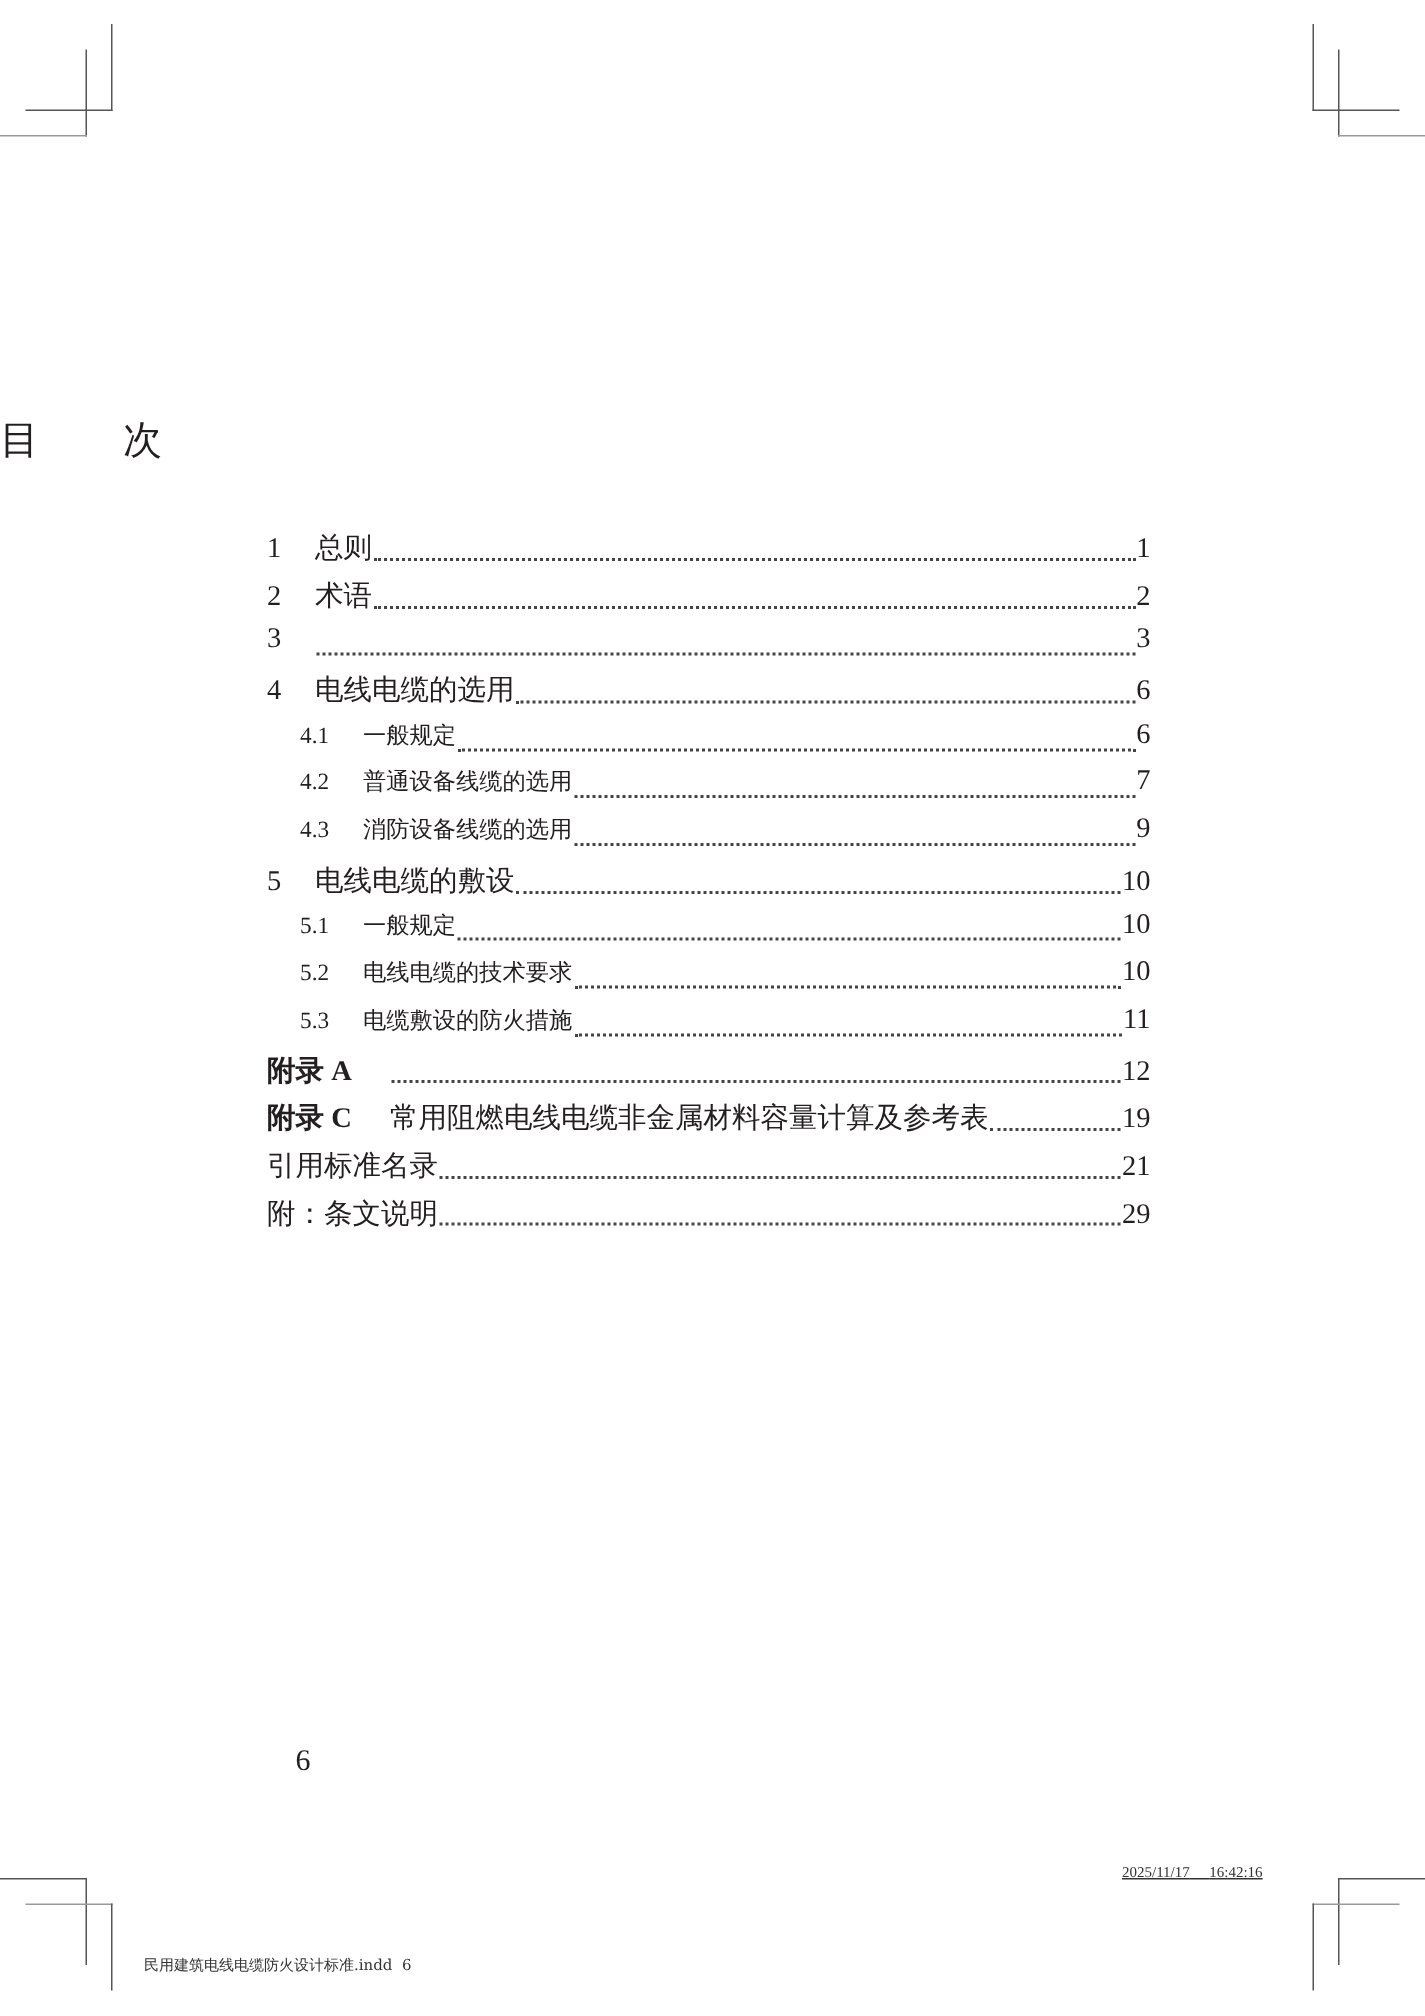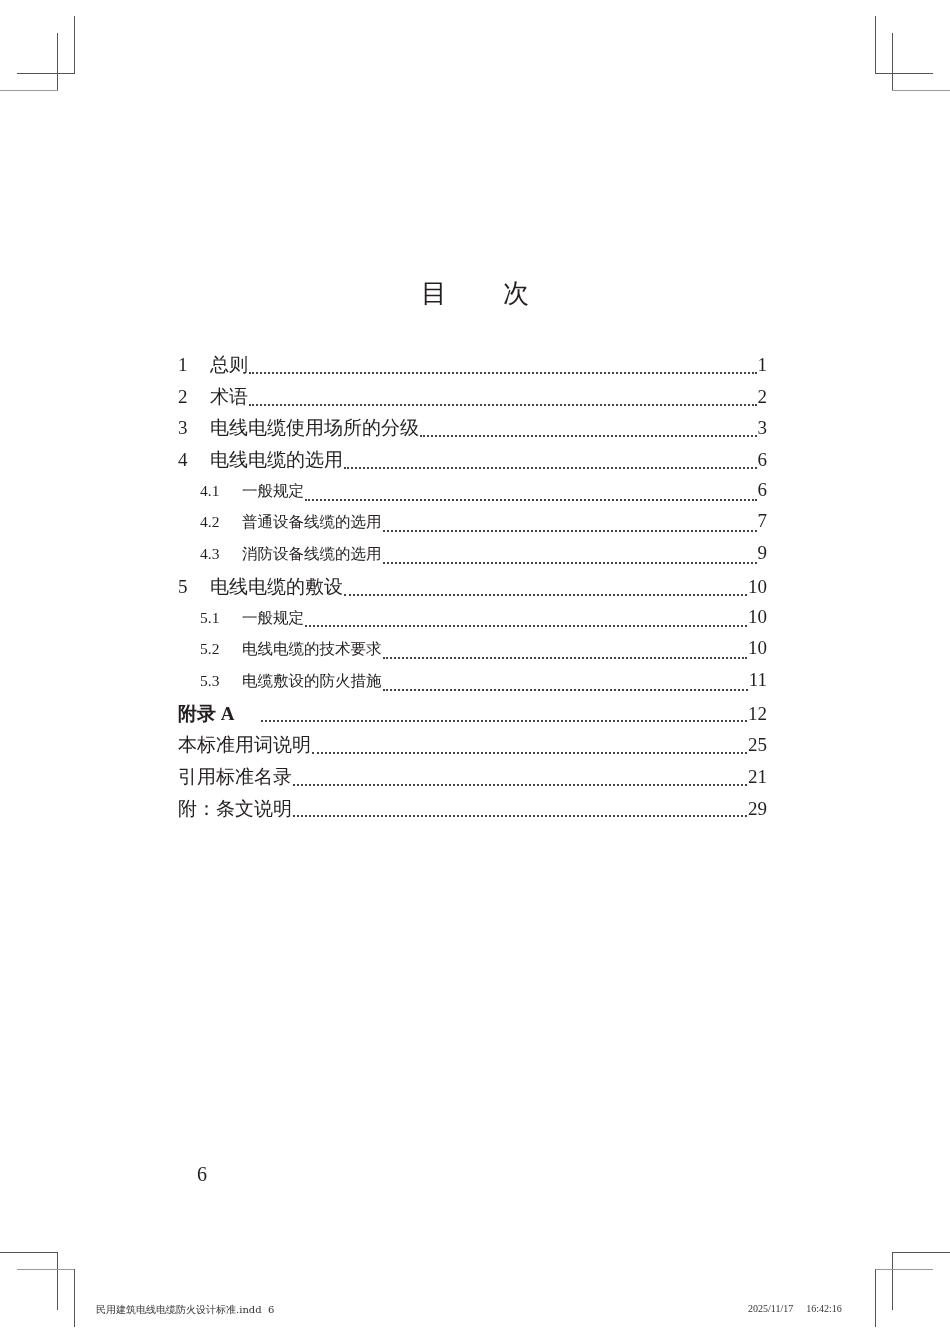--- a/index.html
+++ b/index.html
@@ -3,43 +3,43 @@
 <meta charset="utf-8">
 <style>
   html, body { margin: 0; padding: 0; background: #ffffff; }
   body { width: 950px; height: 1344px; position: relative; overflow: hidden;
          font-family: "DejaVu Serif", "Liberation Serif", serif; color: #231f20; }
   .crop { position: absolute; background: #555; }
   .crop.h { height: 1px; }
   .crop.v { width: 1px; }
   .crop.light { background: #9a9a9a; }
 
-  .title { position: absolute; top: 276px; left: 0; width: 950px; text-align: center;
+  .title { position: absolute; top: 276px; left: 0; width: 950px; 
            font-size: 26px; letter-spacing: 0; color: #231f20; }
   .title span { display: inline-block; }
   .title .gap { width: 56px; }
 
   .toc { position: absolute; left: 178px; top: 352px; width: 589px; }
   .row { display: flex; align-items: baseline; height: 31.7px; white-space: nowrap; }
   .row .num { font-family: "Liberation Serif", serif; }
   .row.l1 { font-size: 19px; }
   .row.l2 { font-size: 15.5px; padding-left: 22px; }
   .row.l1 .num { width: 32px; font-size: 19px; }
   .row.l2 .num { width: 42px; font-size: 15.5px; }
   .row.app .num { width: 82px; font-weight: bold; }
   .row .label { flex: 0 0 auto; }
   .row .dots { flex: 1 1 auto; overflow: hidden; margin: 0 1px;
                border-bottom: 2px dotted #444; height: 0; align-self: center; transform: translateY(5px); }
   .row .page { flex: 0 0 auto; font-family: "Liberation Serif", serif; font-size: 19px; text-align: right; }
 
   .pageno { position: absolute; left: 197px; top: 1163px; font-family: "Liberation Serif", serif;
             font-size: 20px; }
   .slug-left { position: absolute; left: 96px; top: 1303px; font-size: 10px; color: #333; }
-  .slug-right { position: absolute; left: 748px; top: 1303px; font-family: "Liberation Serif", serif;
-                font-size: 10px; color: #333; word-spacing: 4px; }
+  .slug-right { position: absolute; left: 748px; top: 1243px; font-family: "Liberation Serif", serif;
+                font-size: 10px; color: #333; word-spacing: 4px; text-decoration: underline; }
 </style>
 </head>
 <body>
 
 <div class="crop v" style="left:74px;top:16px;height:58px;"></div>
 <div class="crop h" style="left:17px;top:73px;width:58px;"></div>
 <div class="crop v" style="left:57px;top:33px;height:58px;"></div>
 <div class="crop h light" style="left:0px;top:90px;width:58px;"></div>
 
 <div class="crop v" style="left:875px;top:16px;height:58px;"></div>
@@ -69,21 +69,20 @@
       <span class="page">1</span>
     </div>
   <div class="row l1">
       <span class="num">2</span>
       <span class="label">术语</span>
       <span class="dots"></span>
       <span class="page">2</span>
     </div>
   <div class="row l1">
       <span class="num">3</span>
-      <span class="label">电线电缆使用场所的分级</span>
       <span class="dots"></span>
       <span class="page">3</span>
     </div>
   <div class="row l1">
       <span class="num">4</span>
       <span class="label">电线电缆的选用</span>
       <span class="dots"></span>
       <span class="page">6</span>
     </div>
   <div class="row l2">
@@ -126,24 +125,25 @@
       <span class="num">5.3</span>
       <span class="label">电缆敷设的防火措施</span>
       <span class="dots"></span>
       <span class="page">11</span>
     </div>
   <div class="row l1 app">
       <span class="num">附录 A</span>
       <span class="dots"></span>
       <span class="page">12</span>
     </div>
-  <div class="row l1 plain">
-      <span class="label">本标准用词说明</span>
+  <div class="row l1 app">
+      <span class="num">附录 C</span>
+      <span class="label">常用阻燃电线电缆非金属材料容量计算及参考表</span>
       <span class="dots"></span>
-      <span class="page">25</span>
+      <span class="page">19</span>
     </div>
   <div class="row l1 plain">
       <span class="label">引用标准名录</span>
       <span class="dots"></span>
       <span class="page">21</span>
     </div>
   <div class="row l1 plain">
       <span class="label">附：条文说明</span>
       <span class="dots"></span>
       <span class="page">29</span>

